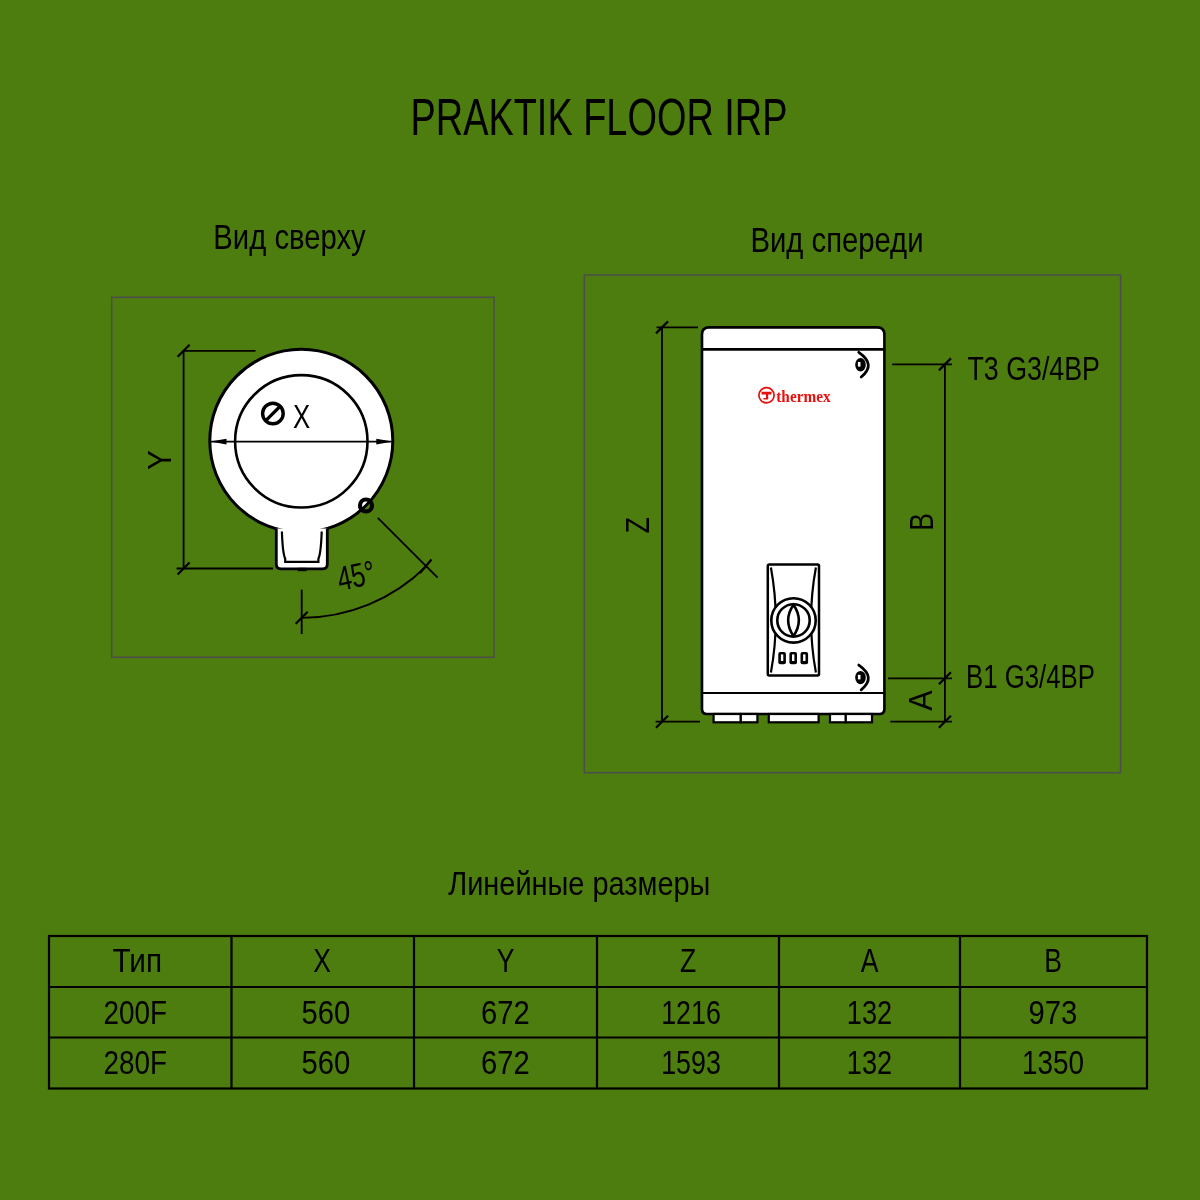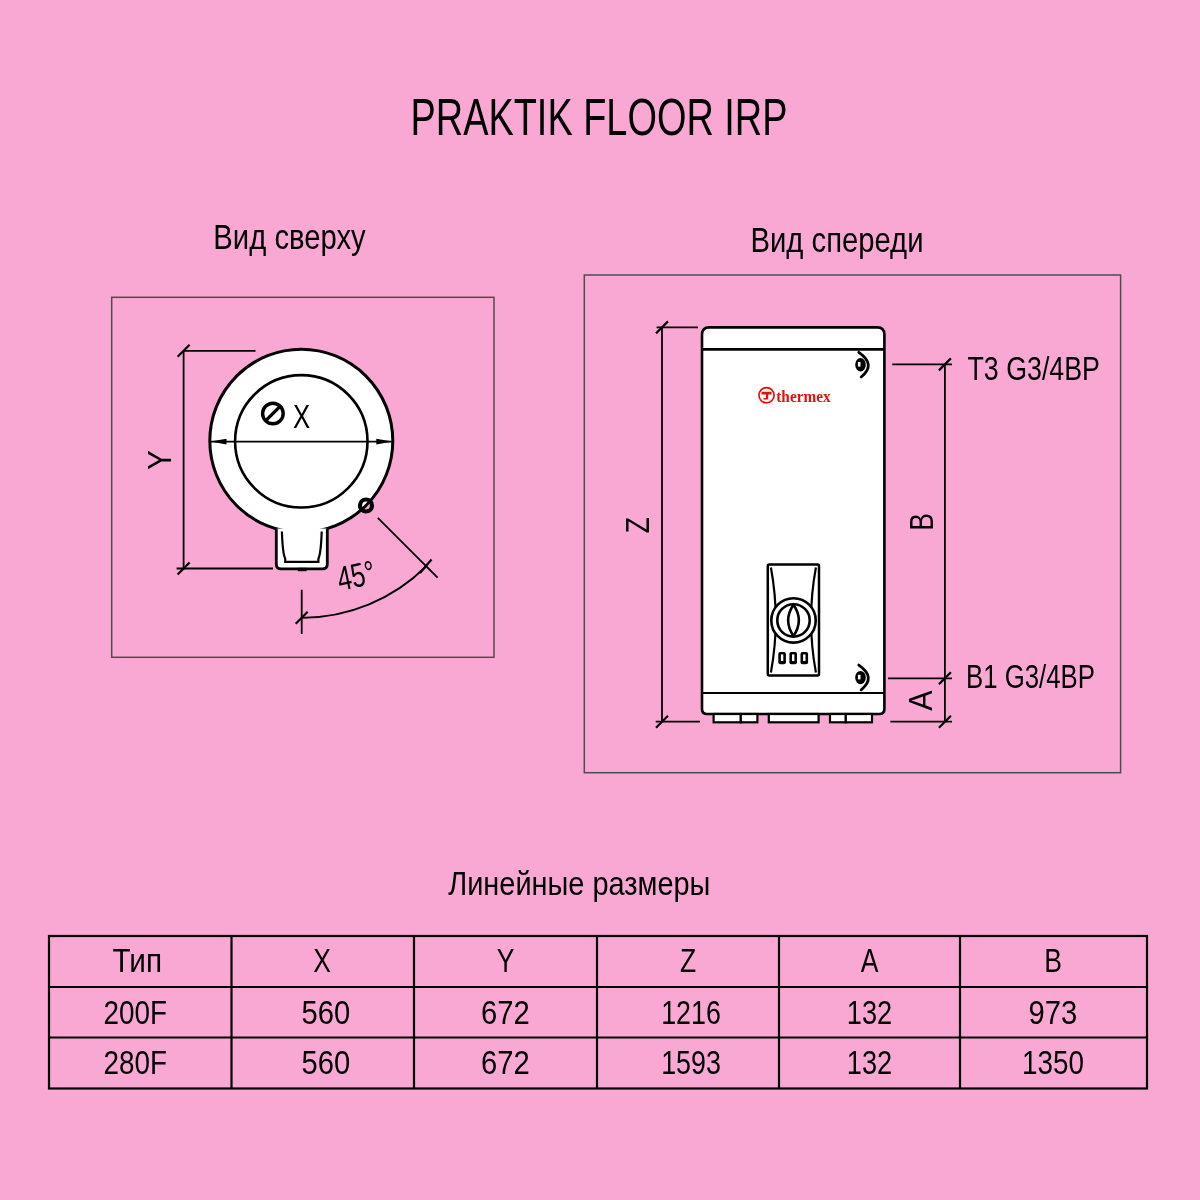--- a/index.html
+++ b/index.html
@@ -1,16 +1,16 @@
 <!DOCTYPE html>
 <html><head>
 <meta charset="utf-8">
 <style>
   html,body{margin:0;padding:0;background:#fff;}
-  #page{position:relative;width:1200px;height:1200px;background:#f9a8d4;overflow:hidden;
+  #page{position:relative;width:1200px;height:1200px;background:#4d7c0f;overflow:hidden;
         font-family:"Liberation Sans",sans-serif;}
   svg{position:absolute;left:0;top:0;}
   text{font-family:"Liberation Sans",sans-serif;}
   svg text{fill:#000;}
 </style>
 </head>
 <body>
 <div id="page">
 <svg width="1200" height="1200" viewBox="0 0 1200 1200">
 

